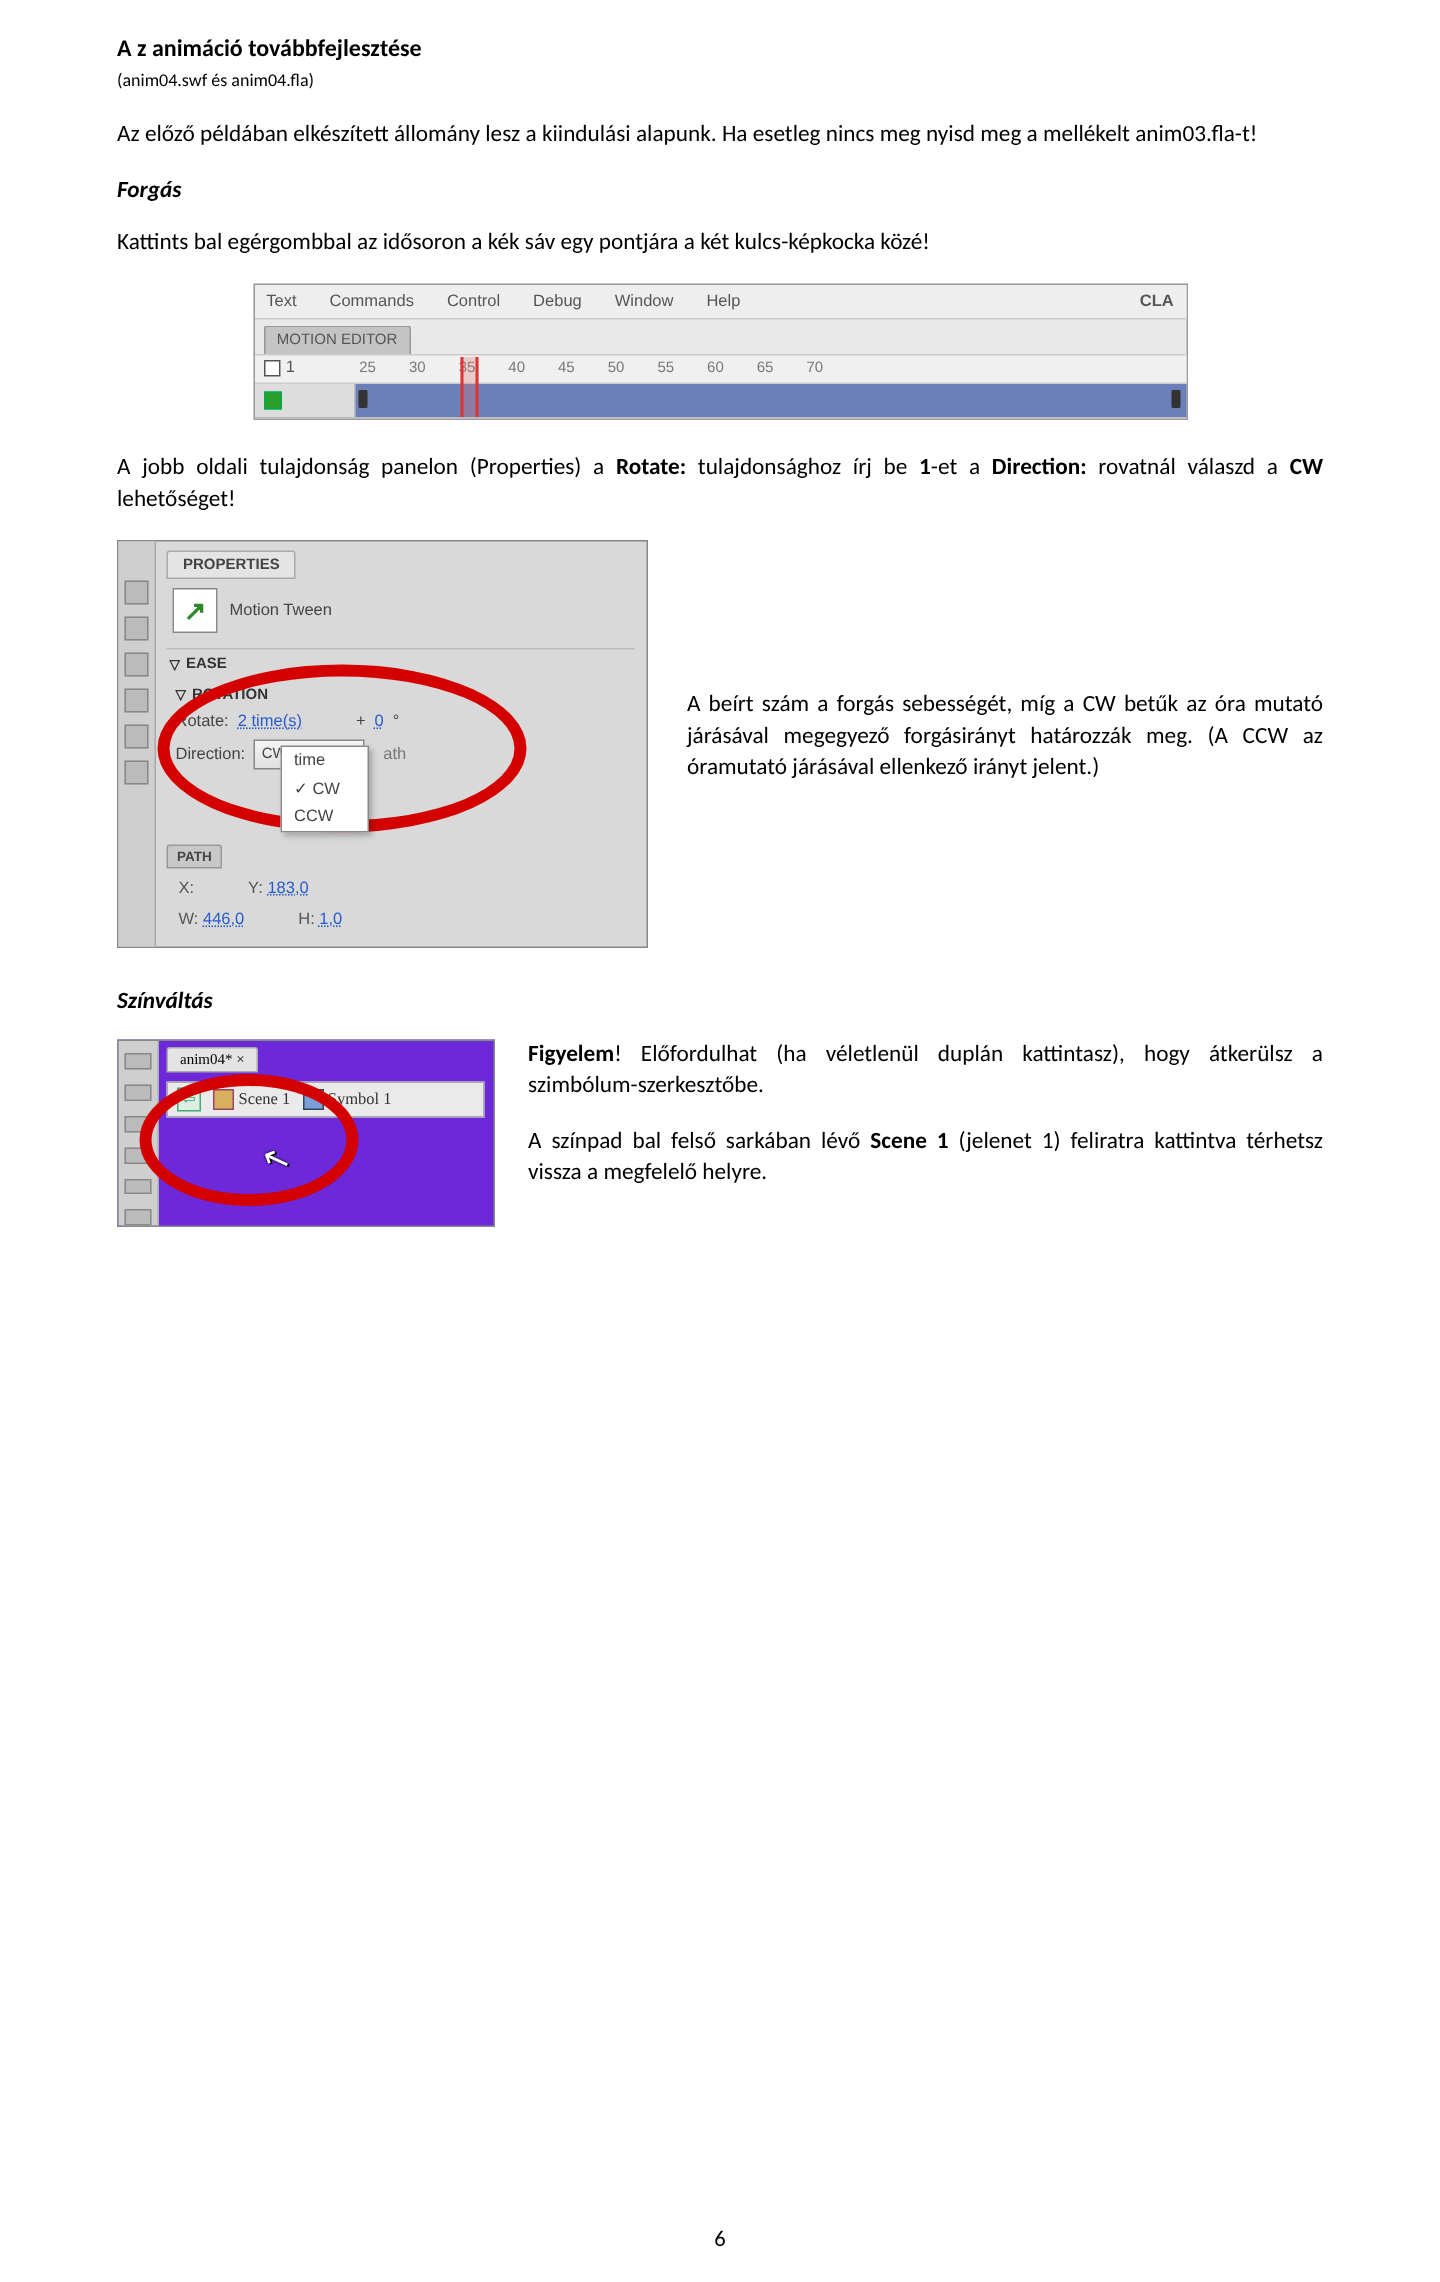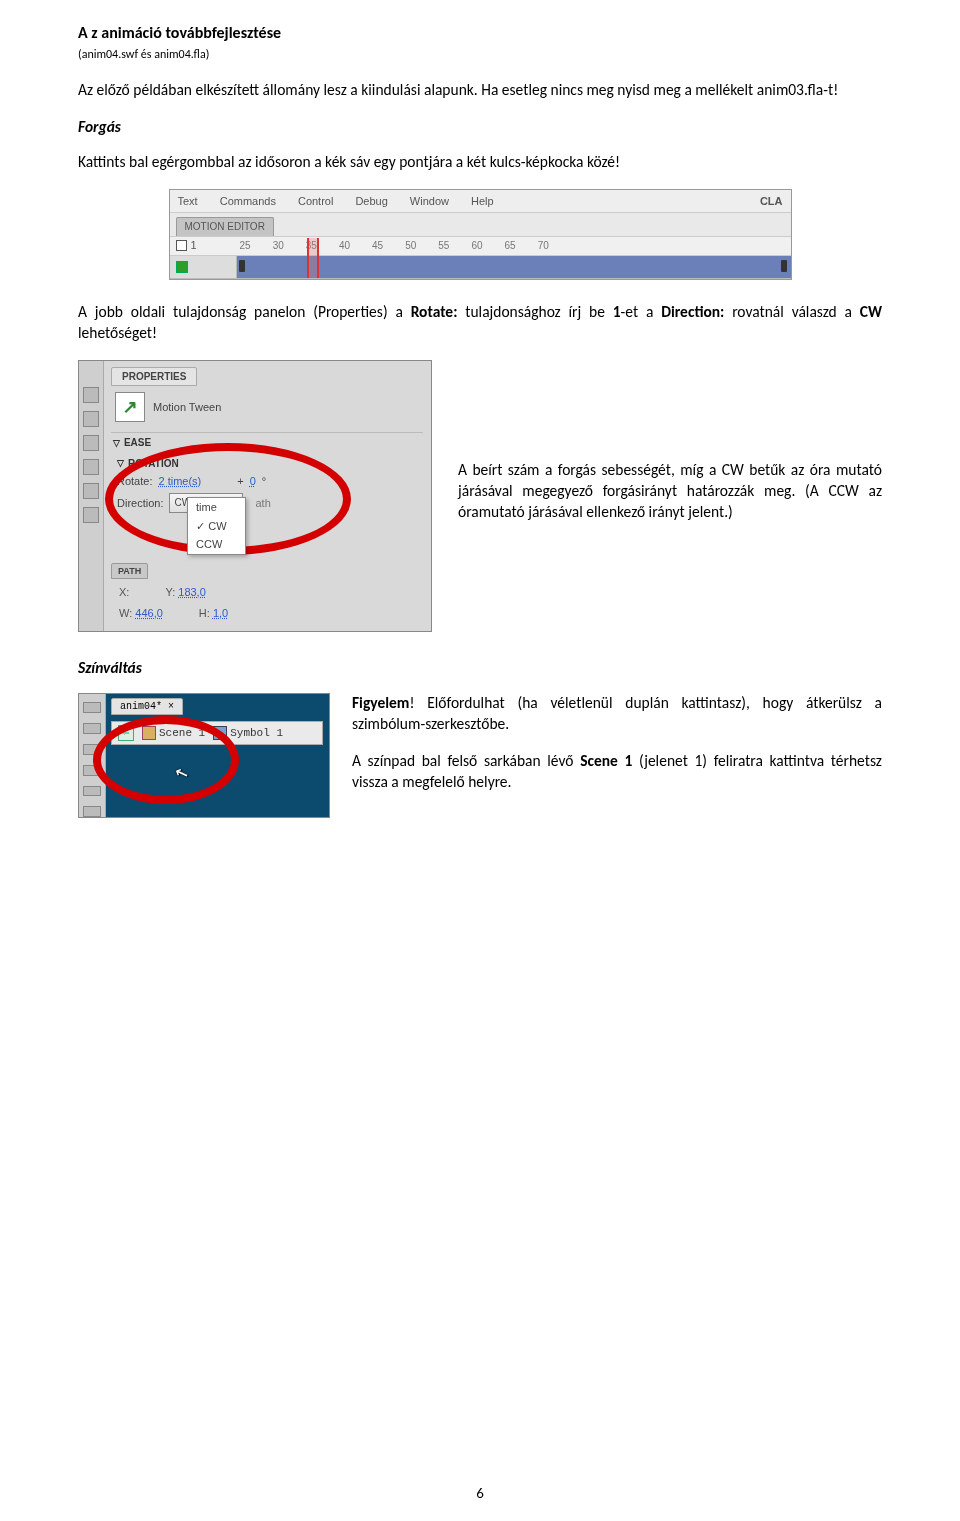--- a/index.html
+++ b/index.html
@@ -234,22 +234,22 @@
   
   .scene-row {
     display: flex;
     gap: 22px;
     margin: 8px 0 10px 0;
     align-items: flex-start;
   }
   .shot-scene {
     width: 250px;
     border: 1px solid #888;
-    background: #0c4a6e;
-    font-family: Liberation Mono, monospace;
+    background: #6d28d9;
+    font-family: Liberation Serif, serif;
     font-size: 11px;
     position: relative;
     padding-bottom: 8px;
   }
   .sc-toolstrip {
     position:absolute; left:0; top:0; bottom:0;
     width:26px; background:#cfcfcf; border-right:1px solid #aaa;
     display:flex; flex-direction:column; gap:10px; align-items:center;
     padding-top:8px;
   }

